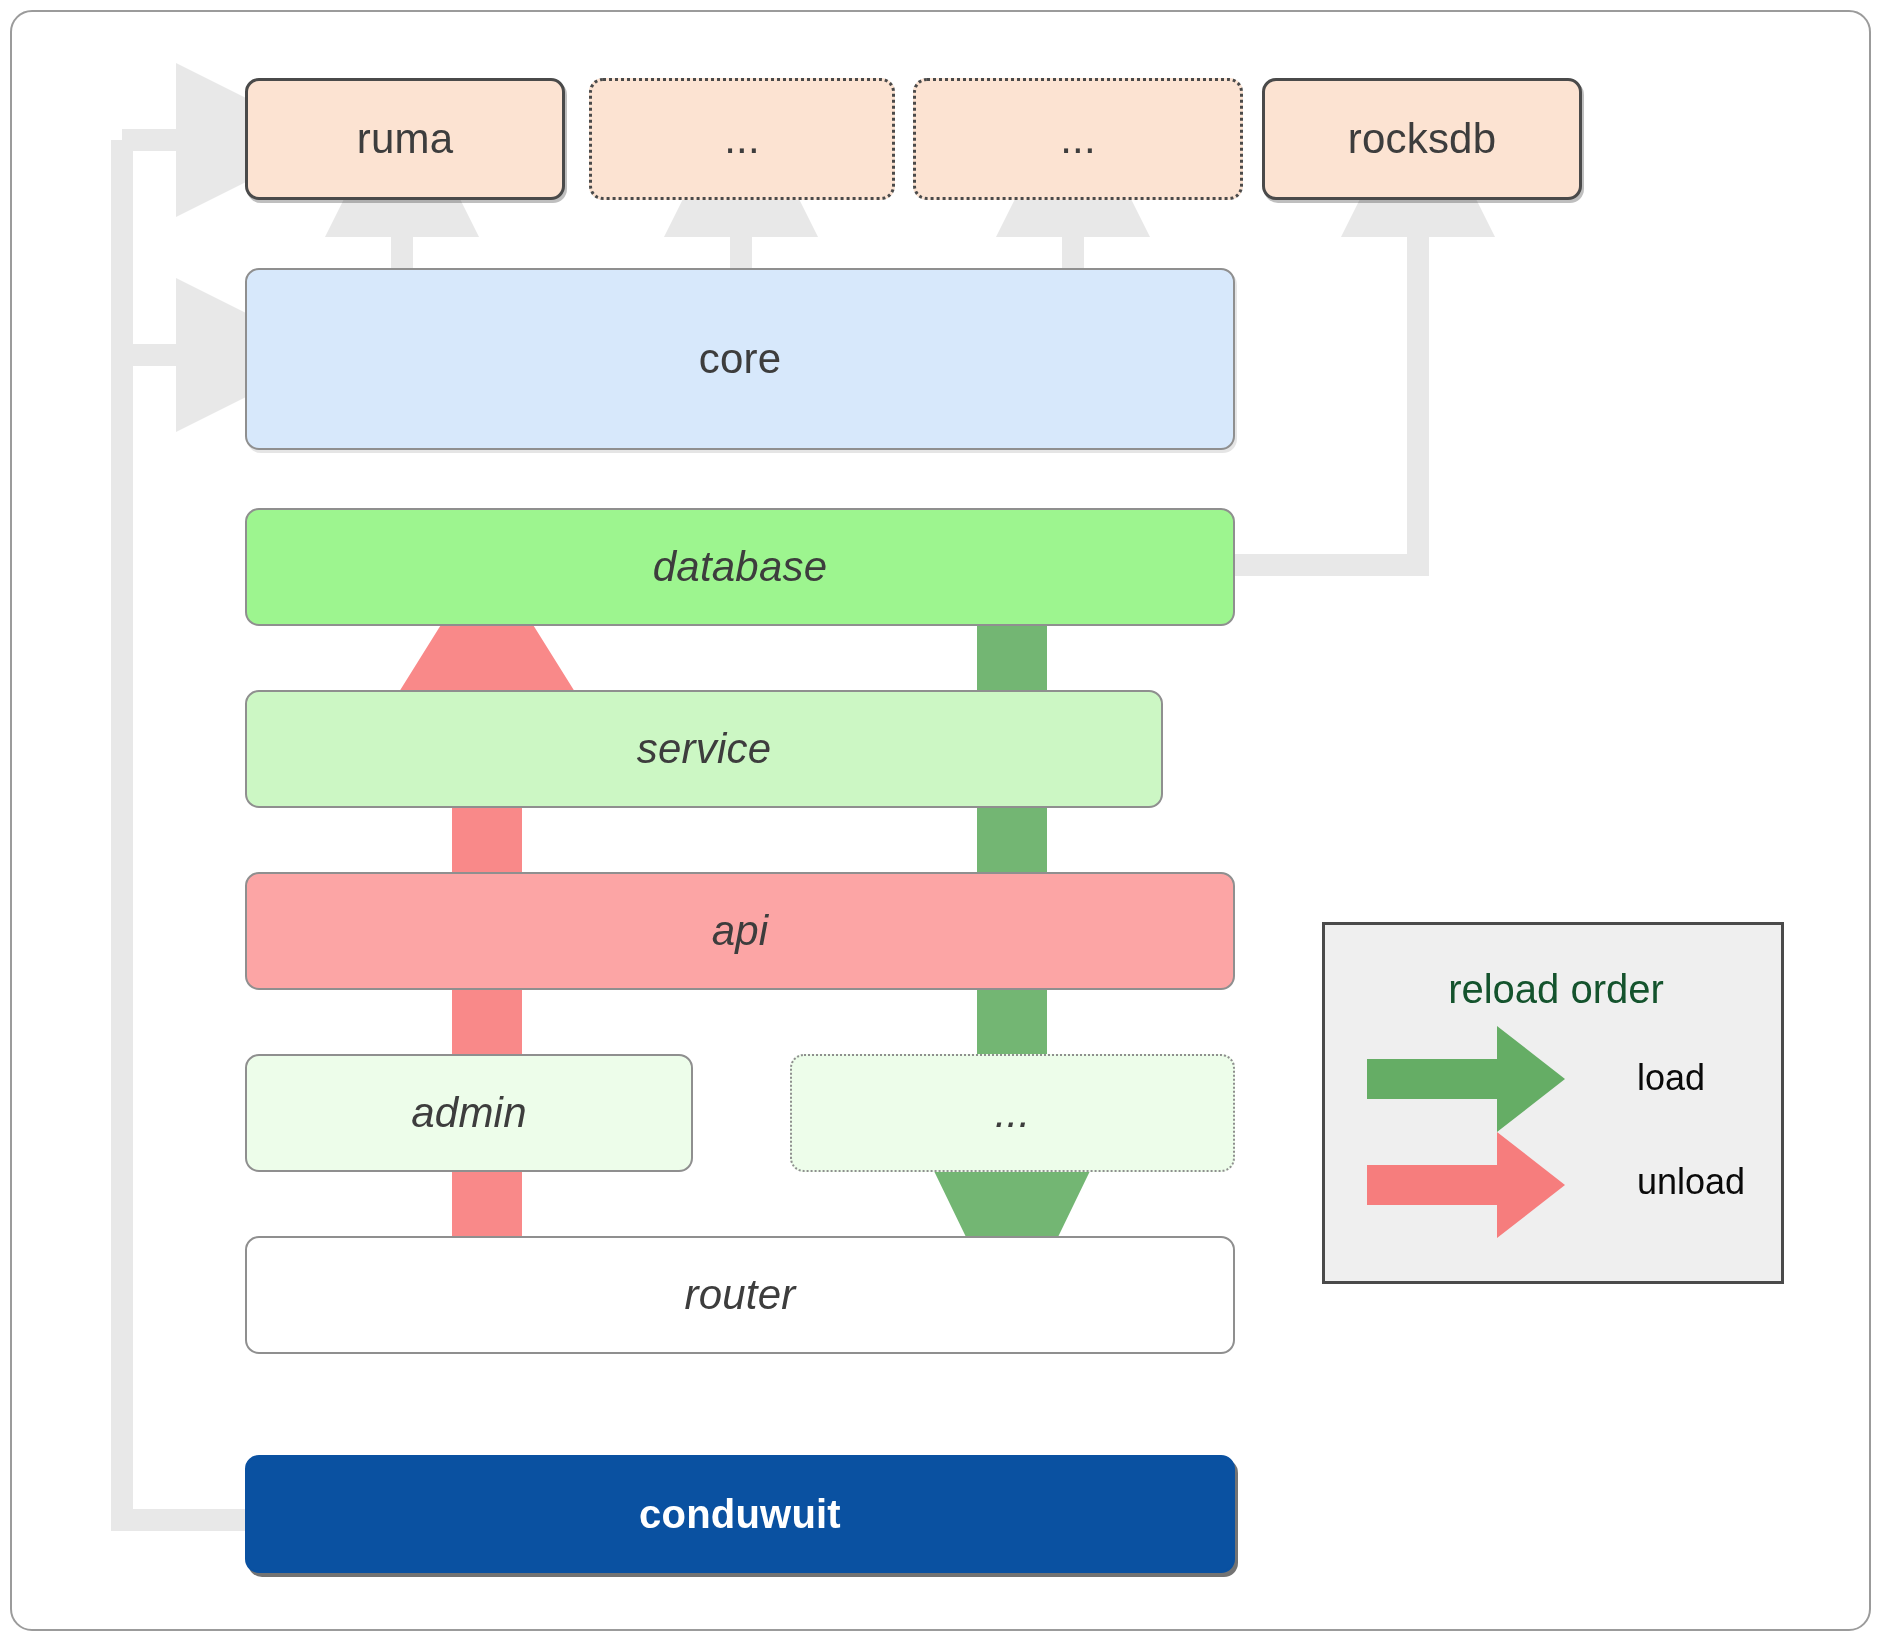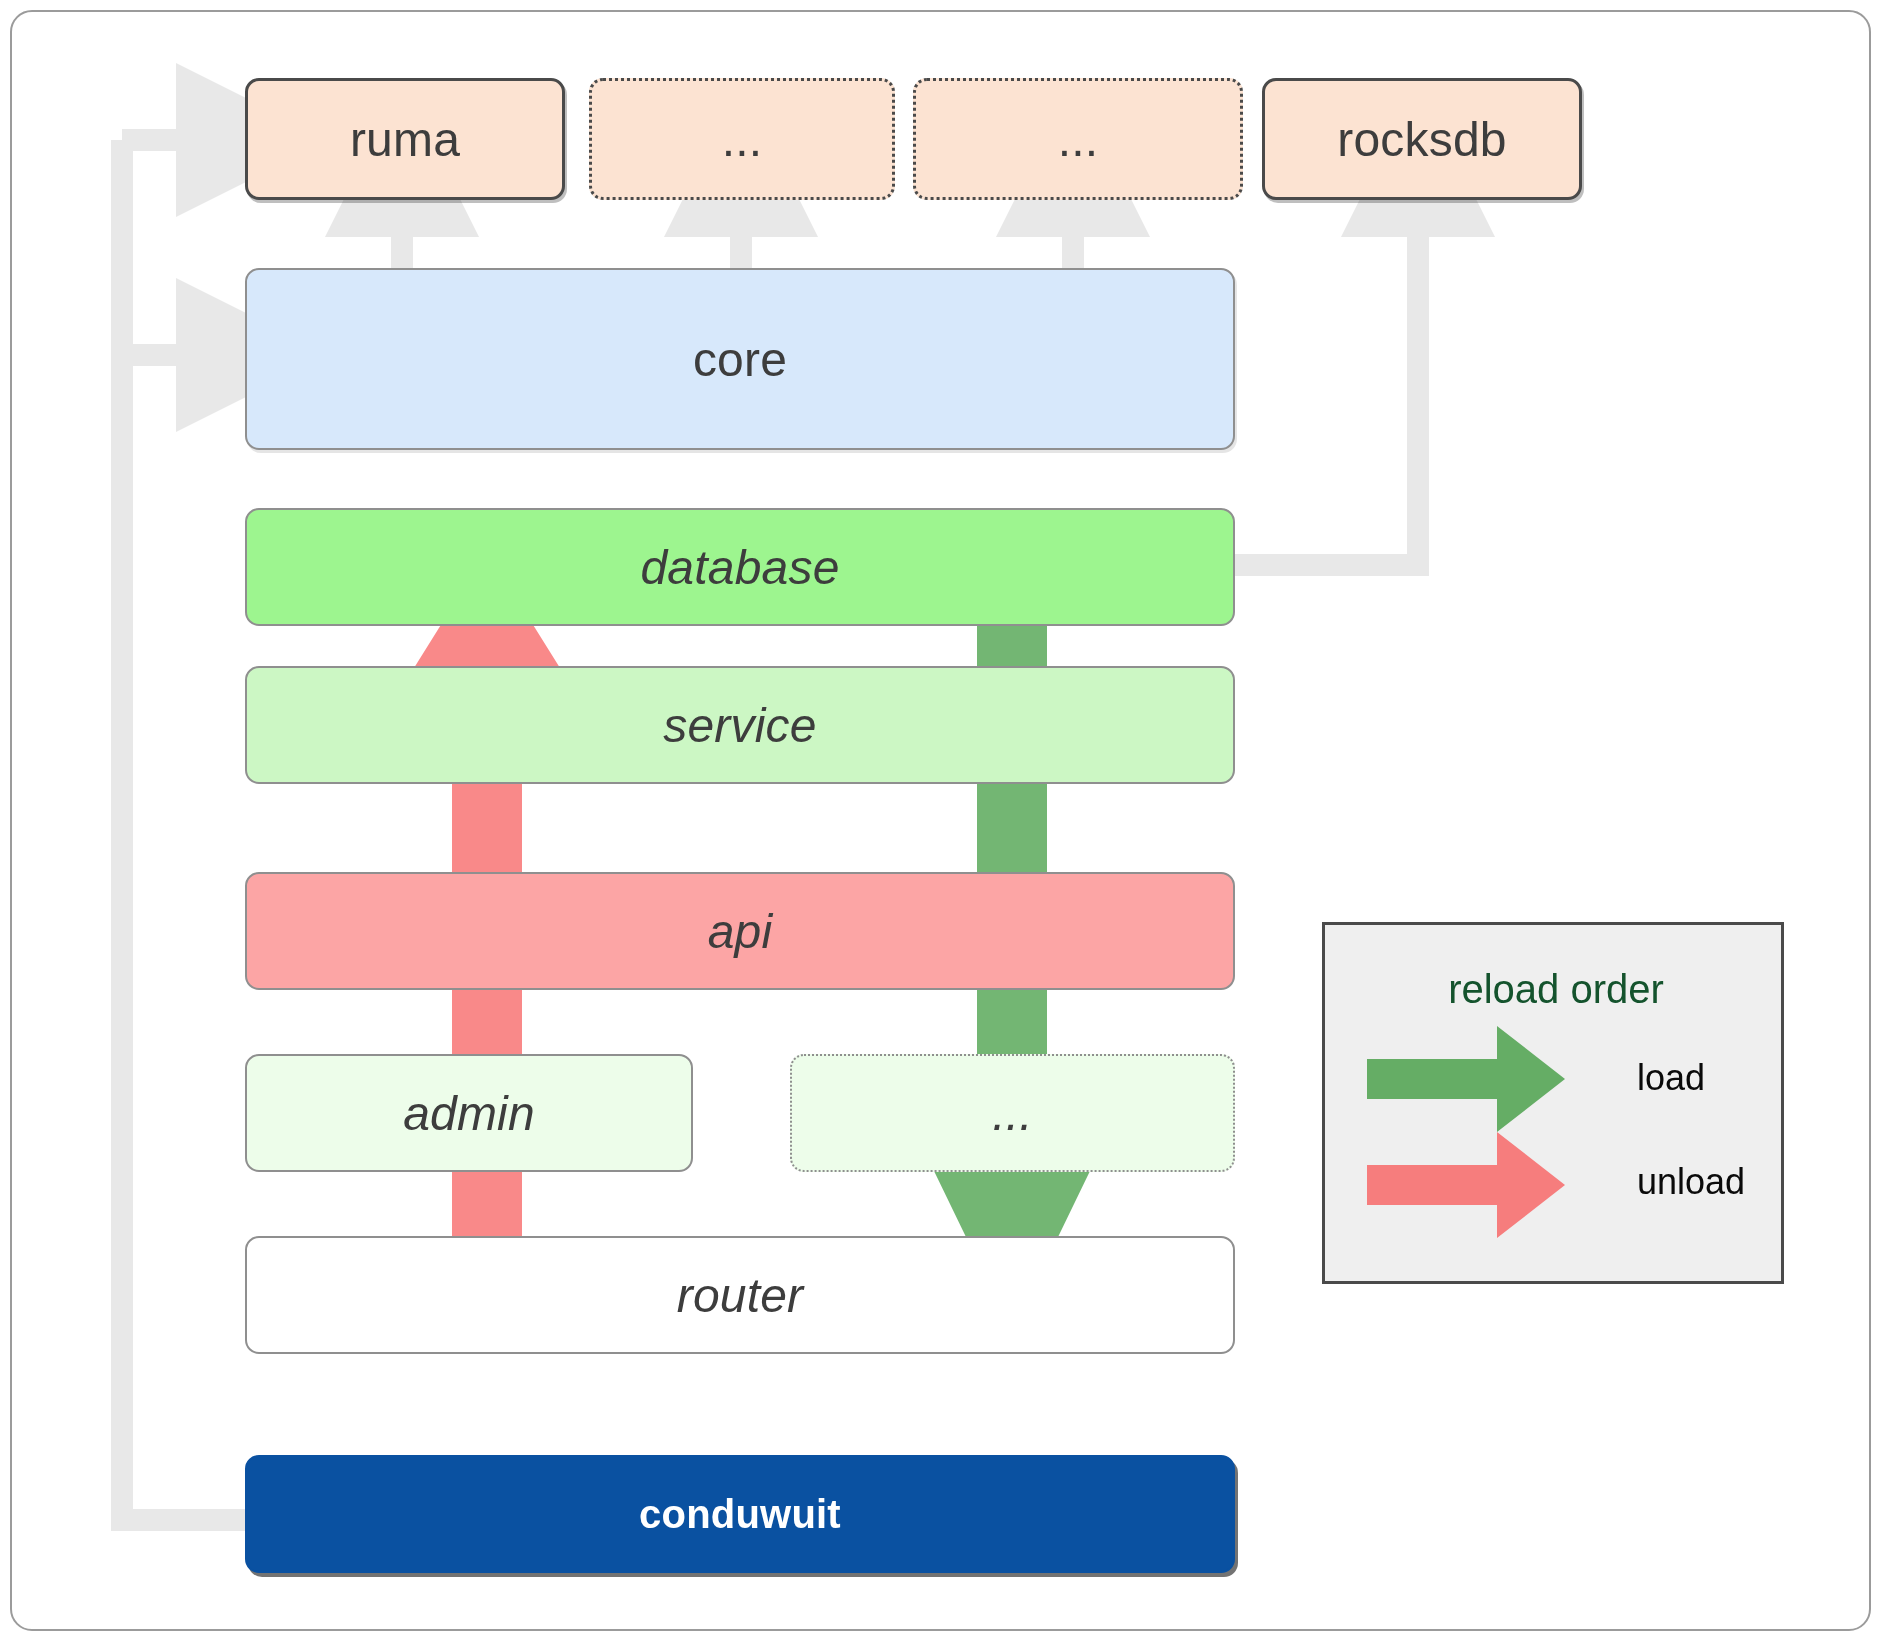--- a/index.html
+++ b/index.html
@@ -35,21 +35,21 @@
     width: 1883px;
     height: 1643px;
   }
   .node {
     position: absolute;
     box-sizing: border-box;
     display: flex;
     align-items: center;
     justify-content: center;
     border-radius: 14px;
-    font-size: 48px;
+    font-size: 42px;
     color: #3d3d3d;
     letter-spacing: 0.2px;
   }
 
   
   .dep {
     background: #FCE3D2;
     border: 3px solid #4a4a4a;
     box-shadow: 2px 3px 0 rgba(0,0,0,0.25);
   }
@@ -170,21 +170,21 @@
   </div>
 
   <div class="node core-box" style="left:245px; top:268px; width:990px; height:182px;">
     <span>core</span>
   </div>
 
   <div class="node layer l-database" style="left:245px; top:508px; width:990px; height:118px;">
     <span>database</span>
   </div>
 
-  <div class="node layer l-service" style="left:245px; top:666px; width:990px; height:118px;">
+  <div class="node layer l-service" style="left:245px; top:690px; width:918px; height:118px;">
     <span>service</span>
   </div>
 
   <div class="node layer l-api" style="left:245px; top:872px; width:990px; height:118px;">
     <span>api</span>
   </div>
 
   <div class="node layer l-admin" style="left:245px; top:1054px; width:448px; height:118px;">
     <span>admin</span>
   </div>

